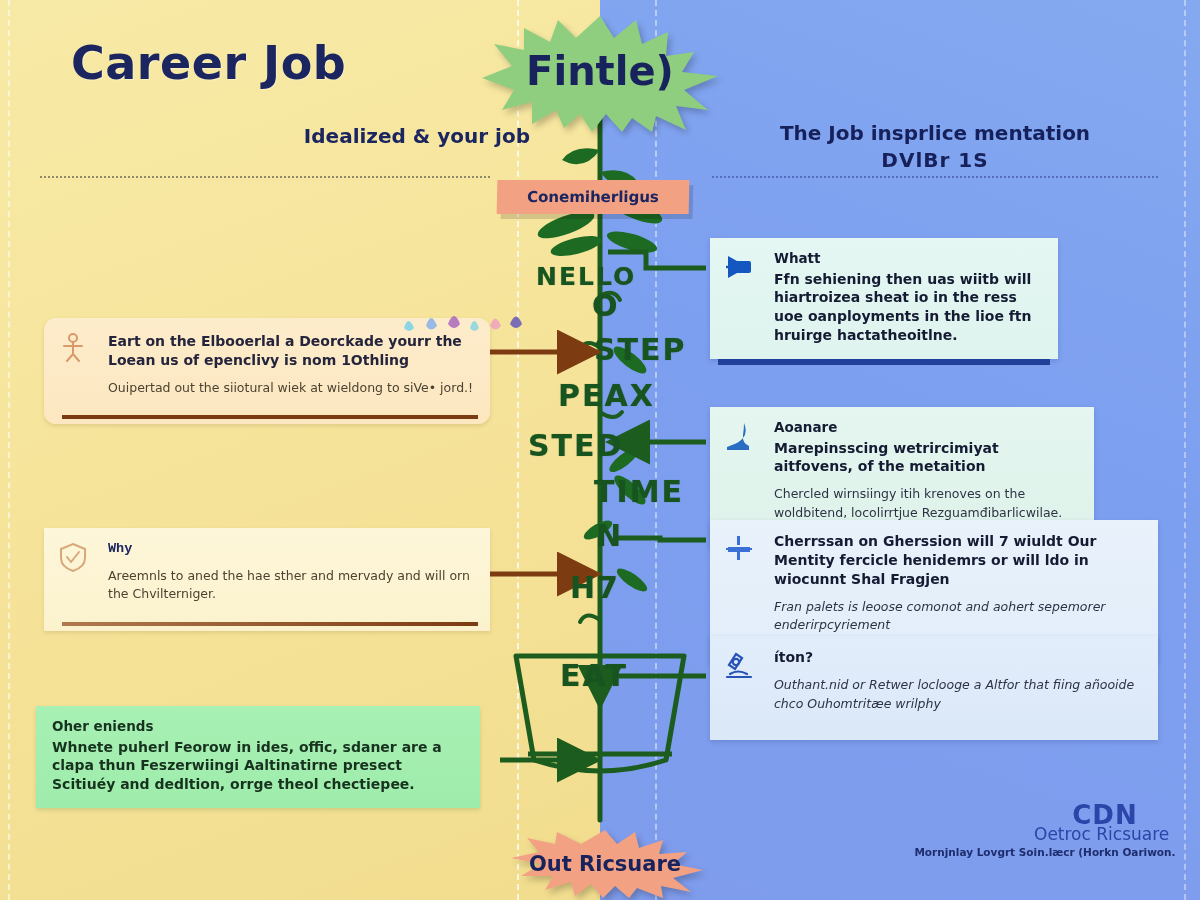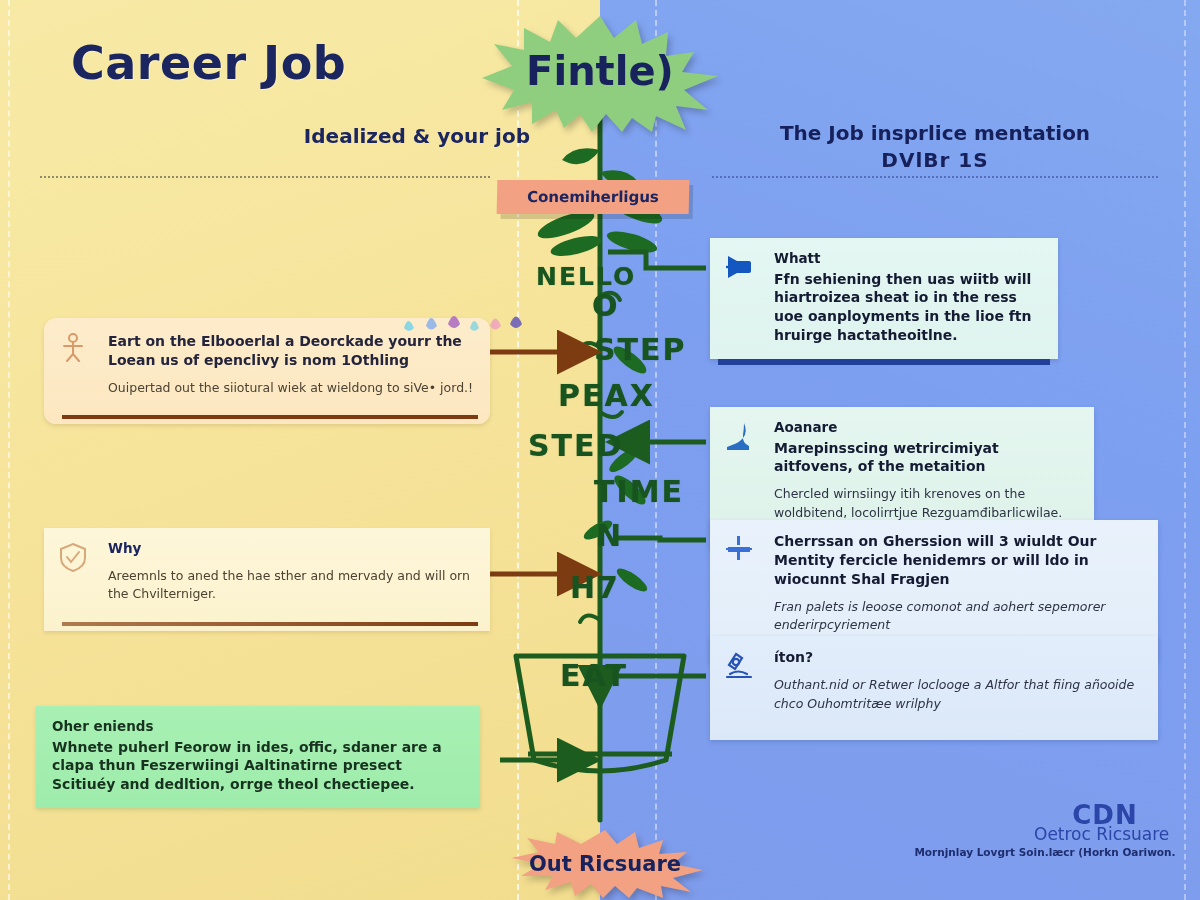--- a/index.html
+++ b/index.html
@@ -76,21 +76,21 @@
   .card.l1{left:44px;top:318px;width:446px;
      background:linear-gradient(180deg,#fdeccb 0%,#fce7c0 100%);
      box-shadow:0 2px 4px rgba(120,90,40,.18);border-radius:12px;}
   .card.l1 .ttl,.card.l1 .hdl{color:#24243c;}
   .card.l1 .bdy{color:#4b4232;}
   .card.l1 .ul{position:absolute;left:18px;right:12px;bottom:5px;height:4px;background:#7d3b12;}
 
   .card.l2{left:44px;top:528px;width:446px;
      background:linear-gradient(180deg,#fdf6d9 0%,#fbf2cd 100%);
      box-shadow:0 2px 4px rgba(120,90,40,.16);}
-  .card.l2 .ttl,.card.l2 .hdl{color:#1b2560;}
+  .card.l2 .ttl,.card.l2 .hdl{color:#1b2560;font-family:Liberation Mono, monospace;}
   .card.l2 .bdy{color:#4b4232;}
   .card.l2 .ul{position:absolute;left:18px;right:12px;bottom:5px;height:4px;
      background:linear-gradient(90deg,#b07a4e,#7d3b12);}
 
   .card.l3{left:36px;top:706px;width:444px;
      background:linear-gradient(180deg,#a8f0b4 0%,#9eecab 100%);
      box-shadow:0 2px 4px rgba(40,110,60,.18);}
   .card.l3 .ttl,.card.l3 .hdl{color:#17321f;}
 
   
@@ -297,21 +297,21 @@
   <div class="card r3">
     <svg class="ico" viewBox="0 0 30 30">
       <g fill="#3a6fd8">
         <rect x="13" y="2" width="3" height="9"></rect>
         <path d="M4 13 h22 v5 h-22Z"></path>
         <path d="M2 15 h26" stroke="#3a6fd8" stroke-width="2"></path>
         <rect x="13" y="18" width="3" height="8"></rect>
       </g>
     </svg>
     <div class="withico">
-      <p class="hdl">Cherrssan on Gherssion will 3 wiuldt Our Mentity fercicle henidemrs or will ldo in wiocunnt Shal Fragjen</p>
+      <p class="hdl">Cherrssan on Gherssion will 7 wiuldt Our Mentity fercicle henidemrs or will ldo in wiocunnt Shal Fragjen</p>
       <p class="bdy ital">Fran palets is leoose comonot and aohert sepemorer enderirpcyriement</p>
     </div>
   </div>
 
   <div class="card r4">
     <svg class="ico" viewBox="0 0 30 30">
       <g stroke="#2753b8" stroke-width="2.2" fill="none" stroke-linecap="round">
         <path d="M12 4 L18 8 L11 19 L5 15 Z"></path>
         <circle cx="12" cy="12" r="3.2"></circle>
         <path d="M6 24 q8 -5 17 0"></path>

